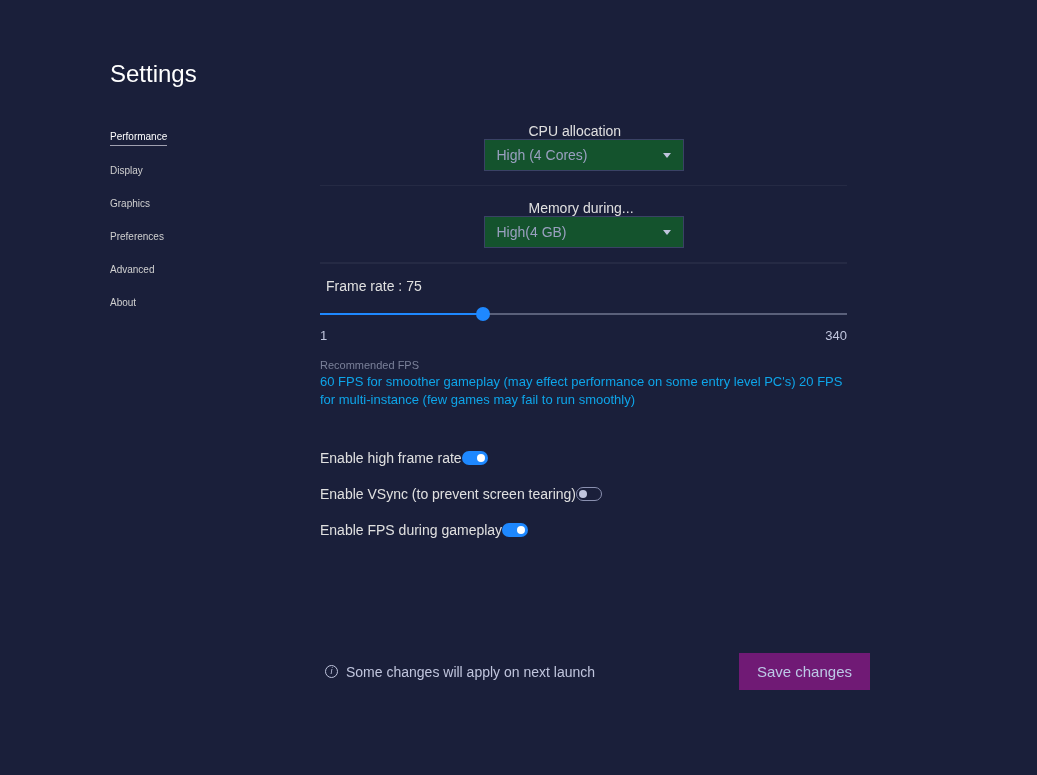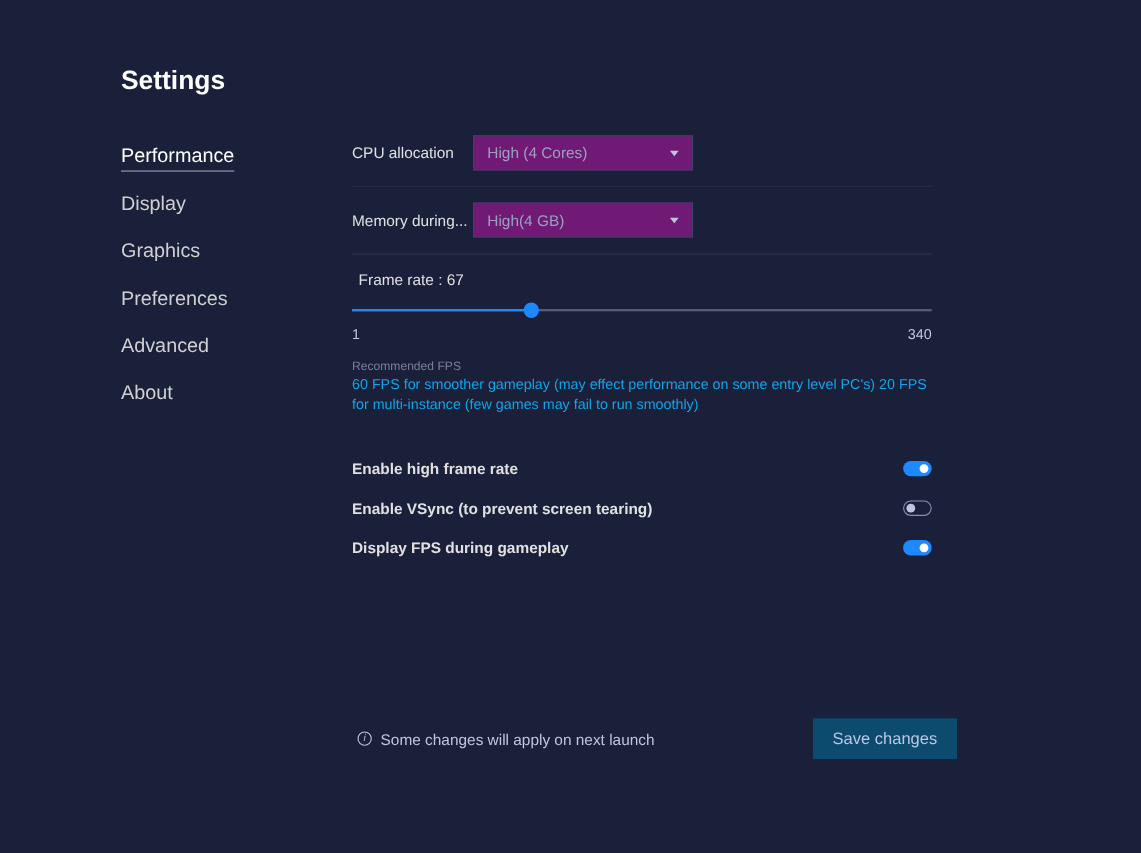--- a/index.html
+++ b/index.html
@@ -15,34 +15,34 @@
       color: #e0e0e0;
       overflow: hidden;
     }
     .container {
       padding: 60px 0 0 110px;
       height: 100%;
       position: relative;
     }
     .page-title {
       font-size: 24px;
-      font-weight: 700;
+      font-weight: 400;
       color: #ffffff;
       margin-bottom: 35px;
     }
     .content-wrap {
       display: flex;
     }
     .sidebar {
       width: 210px;
       flex-shrink: 0;
     }
     .sidebar-item {
       color: #d0d0d0;
-      font-size: 18px;
+      font-size: 10px;
       padding: 8px 0;
       cursor: pointer;
       display: inline-block;
     }
     .sidebar-item.active {
       color: #ffffff;
       border-bottom: 1px solid #a0a0b0;
       padding-bottom: 3px;
       margin-bottom: 5px;
     }
@@ -51,36 +51,37 @@
     }
     .main {
       flex: 1;
       padding-right: 190px;
     }
     .setting-row {
       display: flex;
       align-items: center;
       padding: 14px 0;
       border-bottom: 1px solid rgba(255,255,255,0.05);
+      flex-direction: column;
     }
     .setting-row:first-child {
       padding-top: 0;
     }
     .setting-label {
       width: 110px;
       color: #e0e0e0;
       font-size: 14px;
       white-space: nowrap;
       overflow: hidden;
       text-overflow: ellipsis;
       flex-shrink: 0;
     }
     .select-box {
       border: 1px solid #3a4265;
-      background-color: #701a75;
+      background-color: #14532d;
       height: 32px;
       width: 200px;
       display: flex;
       align-items: center;
       justify-content: space-between;
       padding: 0 12px;
       color: #9aa0c0;
       font-size: 14px;
       cursor: pointer;
     }
@@ -144,23 +145,22 @@
       margin-bottom: 2px;
     }
     .recommend-text {
       color: #0ea5e9;
       font-size: 13px;
       line-height: 1.35;
     }
     .toggle-row {
       display: flex;
       align-items: center;
-      justify-content: space-between;
+      justify-content: flex-start;
       padding: 10px 0;
-      font-weight: bold;
     }
     .toggle-label {
       color: #e0e0e0;
       font-size: 14px;
     }
     .toggle {
       width: 26px;
       height: 14px;
       border-radius: 8px;
       position: relative;
@@ -205,21 +205,21 @@
       border: 1px solid #c0c5dd;
       border-radius: 50%;
       display: inline-flex;
       align-items: center;
       justify-content: center;
       font-size: 9px;
       font-style: italic;
       line-height: 1;
     }
     .save-button {
-      background-color: #0c4a6e;
+      background-color: #701a75;
       color: #bcc8e6;
       border: none;
       padding: 10px 18px;
       font-size: 15px;
       cursor: pointer;
     }
     .toggle-section {
       margin-top: 14px;
     }
   </style>
@@ -250,21 +250,21 @@
 
       <div class="setting-row">
         <div class="setting-label">Memory during...</div>
         <div class="select-box">
           <span>High(4 GB)</span>
           <span class="chevron-down"></span>
         </div>
       </div>
 
       <div class="slider-section">
-        <div class="slider-label"><span>Frame rate : </span><span>67</span></div>
+        <div class="slider-label"><span>Frame rate : </span><span>75</span></div>
         <div class="slider-track-wrap">
           <div class="slider-track"></div>
           <div class="slider-fill" id="slider-fill" style="width: 30.9623%;"></div>
           <div class="slider-thumb" id="slider-thumb" style="left: 30.9623%;"></div>
         </div>
         <div class="slider-range-labels">
           <span>1</span>
           <span>340</span>
         </div>
         <div class="recommend-title">Recommended FPS</div>
@@ -278,21 +278,21 @@
               <div class="toggle-knob"></div>
             </div>
         </div>
         <div class="toggle-row">
           <span class="toggle-label">Enable VSync (to prevent screen tearing)</span>
           <div class="toggle off">
               <div class="toggle-knob"></div>
             </div>
         </div>
         <div class="toggle-row">
-          <span class="toggle-label">Display FPS during gameplay</span>
+          <span class="toggle-label">Enable FPS during gameplay</span>
           <div class="toggle on">
               <div class="toggle-knob"></div>
             </div>
         </div>
       </div>
     </div>
   </div>
 
   <div class="footer">
     <div class="footer-note">

